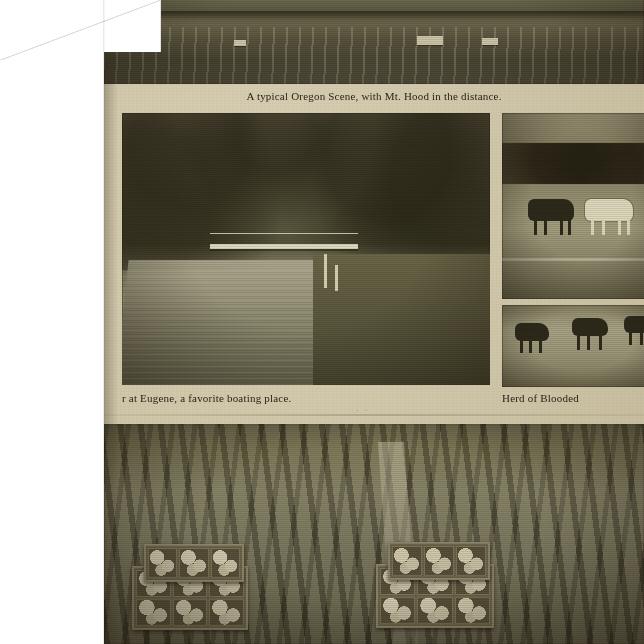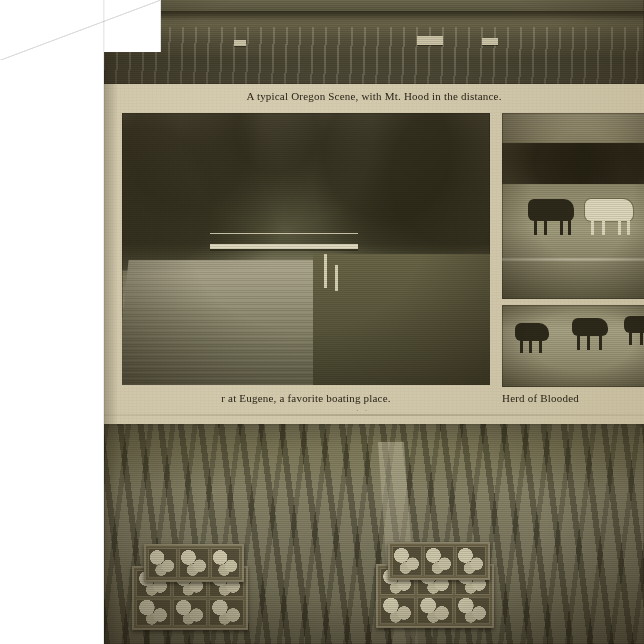--- a/index.html
+++ b/index.html
@@ -283,21 +283,21 @@
     letter-spacing: .2px;
     white-space: nowrap;
   }
   #caption-oregon {
     left: 0px; top: 90px; width: 540px;
     text-align: center;
     font-size: 11px;
   }
   #caption-eugene {
     left: 18px; top: 392px; width: 368px;
-    text-align: center;
+    text-align: left;
     font-size: 11px;
   }
   #caption-cattle {
     left: 398px; top: 392px; width: 200px;
     text-align: left;
     font-size: 11px;
   }
   .fold-crease {
     position: absolute;
     left: 0; right: 0; top: 414px; height: 2px;

